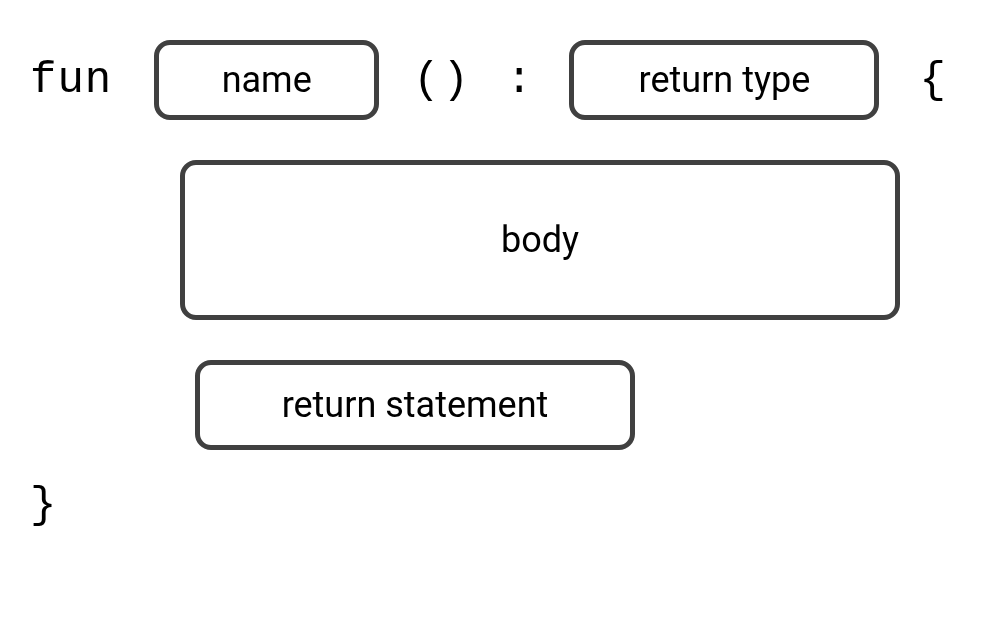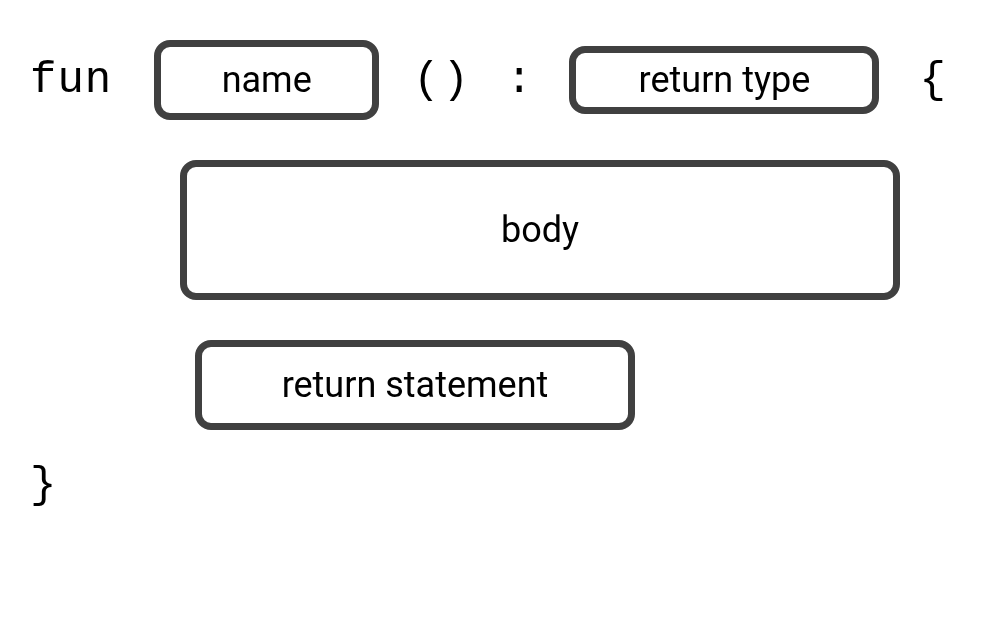--- a/index.html
+++ b/index.html
@@ -21,21 +21,21 @@
       color: #000000;
       letter-spacing: 1px;
     }
     .sans {
       font-family: -apple-system, BlinkMacSystemFont, 'Segoe UI', Roboto, Helvetica, Arial, sans-serif;
       font-size: 36px;
       color: #000000;
       font-weight: 400;
     }
     .box {
-      border: 7px solid #404040;
+      border: 5px solid #404040;
       border-radius: 16px;
       background: #ffffff;
       display: inline-flex;
       align-items: center;
       justify-content: center;
       vertical-align: middle;
     }
     .row1 {
       display: flex;
       align-items: center;
@@ -52,25 +52,25 @@
     }
     .row4 {
       margin-left: 0;
     }
     .box-name {
       width: 225px;
       height: 80px;
     }
     .box-return-type {
       width: 310px;
-      height: 68px;
+      height: 80px;
     }
     .box-body {
       width: 720px;
-      height: 140px;
+      height: 160px;
     }
     .box-return-stmt {
       width: 440px;
       height: 90px;
       margin-left: 15px;
     }
     .fun-kw {
       padding-right: 8px;
     }
     .paren-colon {

